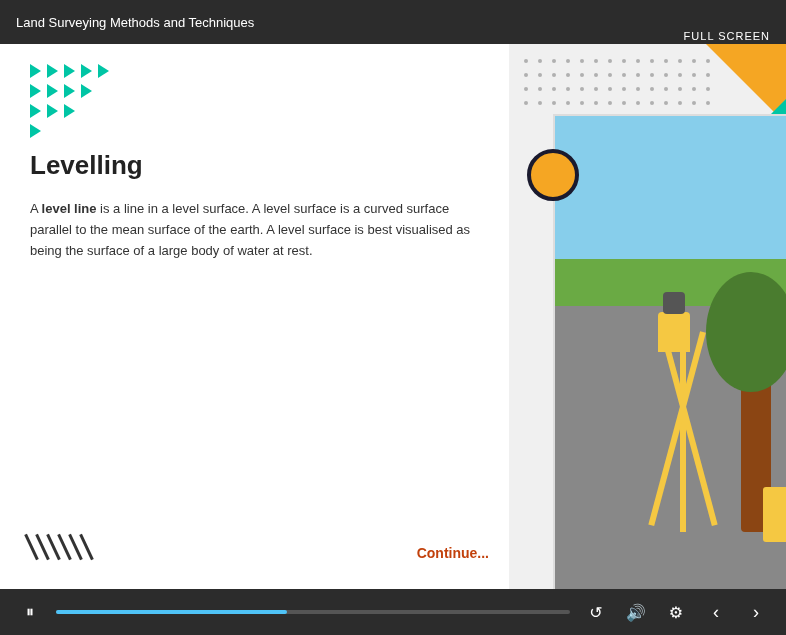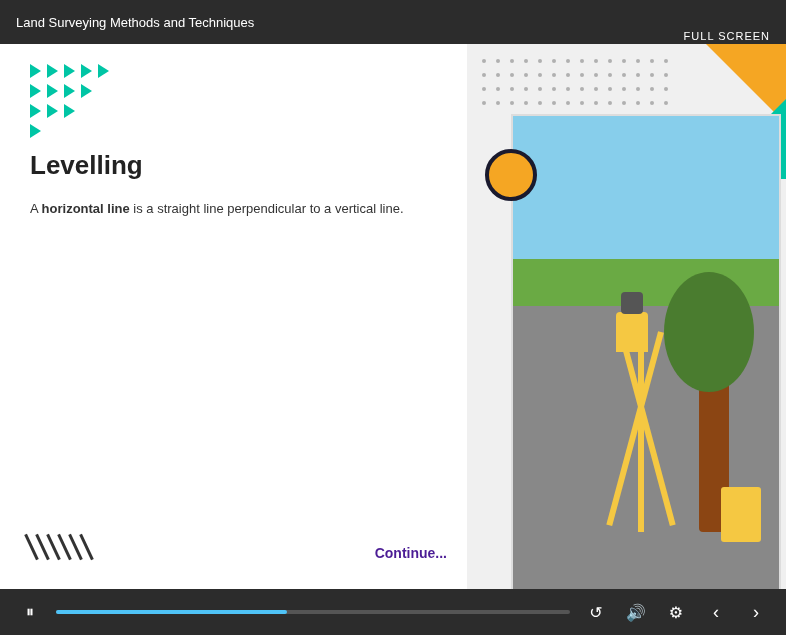--- a/index.html
+++ b/index.html
@@ -44,21 +44,21 @@
       flex: 1;
       background: #ffffff;
       display: flex;
       flex-direction: row;
       overflow: hidden;
       position: relative;
     }
 
     
     #left-panel {
-      width: 467px;
+      width: 509px;
       padding: 20px 30px 20px 30px;
       position: relative;
       flex-shrink: 0;
     }
 
     
     #arrow-decoration {
       display: flex;
       flex-direction: column;
       gap: 6px;
@@ -111,21 +111,21 @@
 
     
     #continue-btn {
       position: absolute;
       bottom: 28px;
       right: 20px;
       background: none;
       border: none;
       font-size: 14px;
       font-weight: 700;
-      color: #4c1d95;
+      color: #c2410c;
       cursor: pointer;
       font-family: Arial, sans-serif;
     }
 
     
     #right-panel {
       flex: 1;
       position: relative;
       background: #f0f0f0;
     }
@@ -352,24 +352,24 @@
         <div class="arrow-tri"></div>
       </div>
       <div class="arrow-row">
         <div class="arrow-tri"></div>
       </div>
     </div>
 
     <h1 id="levelling-title">Levelling</h1>
 
 
-
     <p class="content-paragraph">
-      <span>A </span><span class="bold-term">horizontal line</span><span> is a straight line perpendicular to a vertical line.</span>
+      <span>A </span><span class="bold-term">level line</span><span> is a line in a level surface. A level surface is a curved surface parallel to the mean surface of the earth. A level surface is best visualised as being the surface of a large body of water at rest.</span>
     </p>
+
 
     <div id="slash-decoration">
       <div class="slash-line"></div>
       <div class="slash-line"></div>
       <div class="slash-line"></div>
       <div class="slash-line"></div>
       <div class="slash-line"></div>
       <div class="slash-line"></div>
     </div>
 

